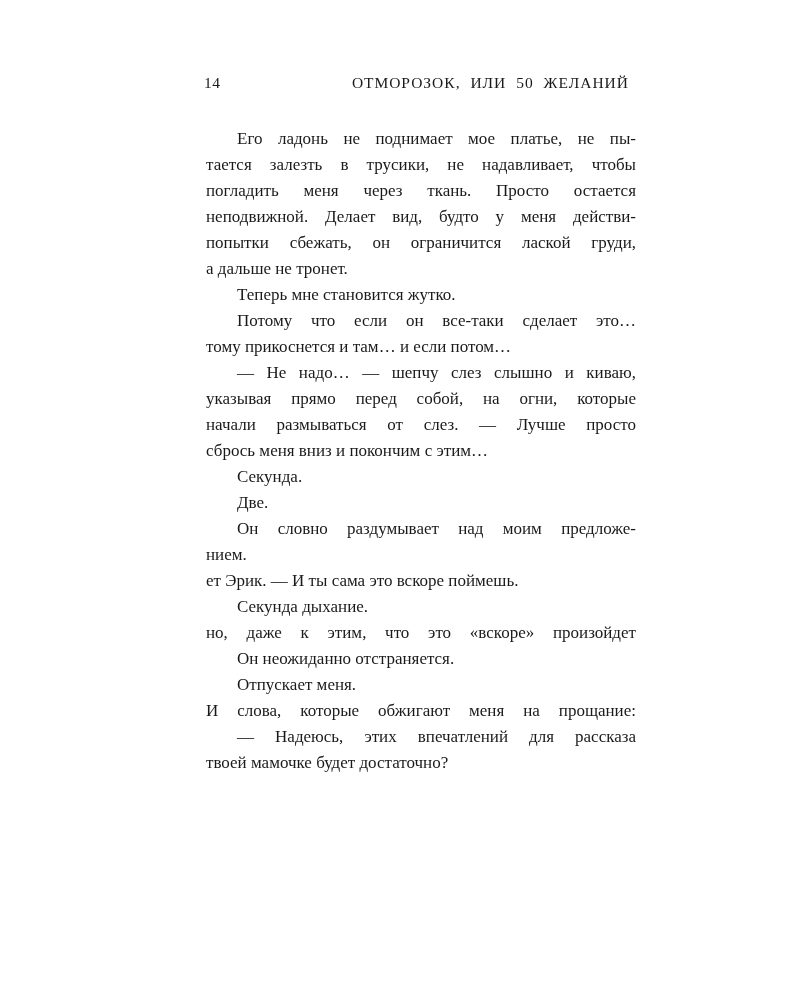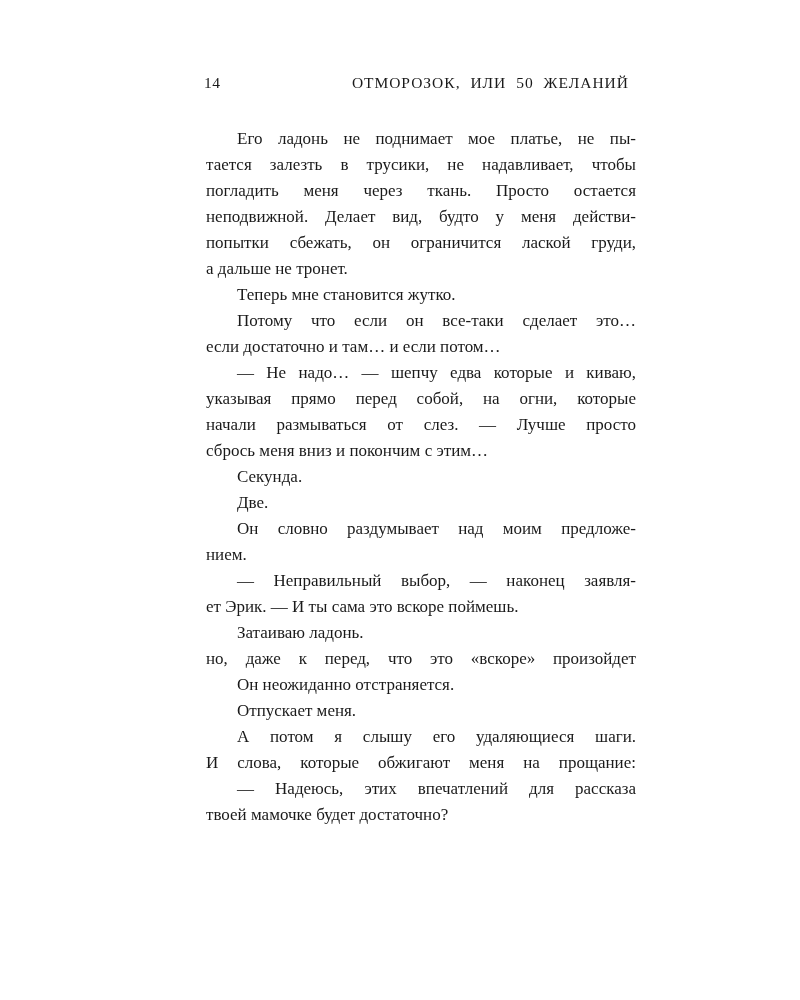--- a/index.html
+++ b/index.html
@@ -76,34 +76,32 @@
   <div class="text-block">
 
   <div class="line just indent">Его ладонь не поднимает мое платье, не пы-</div>
       <div class="line just">тается залезть в трусики, не надавливает, чтобы</div>
       <div class="line just">погладить меня через ткань. Просто остается</div>
       <div class="line just">неподвижной. Делает вид, будто у меня действи-</div>
       <div class="line just">попытки сбежать, он ограничится лаской груди,</div>
       <div class="line left">а дальше не тронет.</div>
       <div class="line left indent">Теперь мне становится жутко.</div>
       <div class="line just indent">Потому что если он все-таки сделает это…</div>
-      <div class="line left">если достаточно и там… и если потом…</div>
-      <div class="line just indent">— Не надо… — шепчу едва которые и киваю,</div>
+      <div class="line left">тому прикоснется и там… и если потом…</div>
+      <div class="line just indent">— Не надо… — шепчу слез слышно и киваю,</div>
       <div class="line just">указывая прямо перед собой, на огни, которые</div>
       <div class="line just">начали размываться от слез. — Лучше просто</div>
       <div class="line left">сбрось меня вниз и покончим с этим…</div>
       <div class="line left indent">Секунда.</div>
       <div class="line left indent">Две.</div>
       <div class="line just indent">Он словно раздумывает над моим предложе-</div>
       <div class="line left">нием.</div>
-      <div class="line just indent">— Неправильный выбор, — наконец заявля-</div>
       <div class="line left">ет Эрик. — И ты сама это вскоре поймешь.</div>
-      <div class="line left indent">Затаиваю ладонь.</div>
-      <div class="line just">но, даже к перед, что это «вскоре» произойдет</div>
+      <div class="line left indent">Секунда дыхание.</div>
+      <div class="line just">но, даже к этим, что это «вскоре» произойдет</div>
       <div class="line left indent">Он неожиданно отстраняется.</div>
       <div class="line left indent">Отпускает меня.</div>
-      <div class="line just indent">А потом я слышу его удаляющиеся шаги.</div>
       <div class="line just">И слова, которые обжигают меня на прощание:</div>
       <div class="line just indent">— Надеюсь, этих впечатлений для рассказа</div>
       <div class="line left">твоей мамочке будет достаточно?</div>
     </div>
 
 </div>
 
 </body></html>

